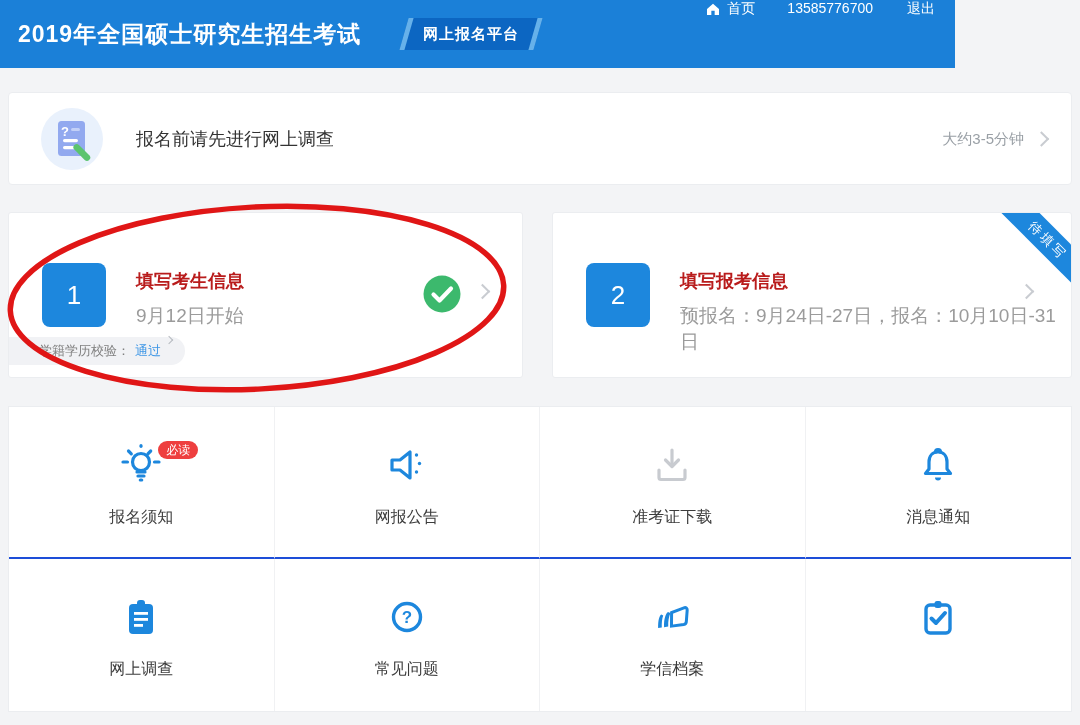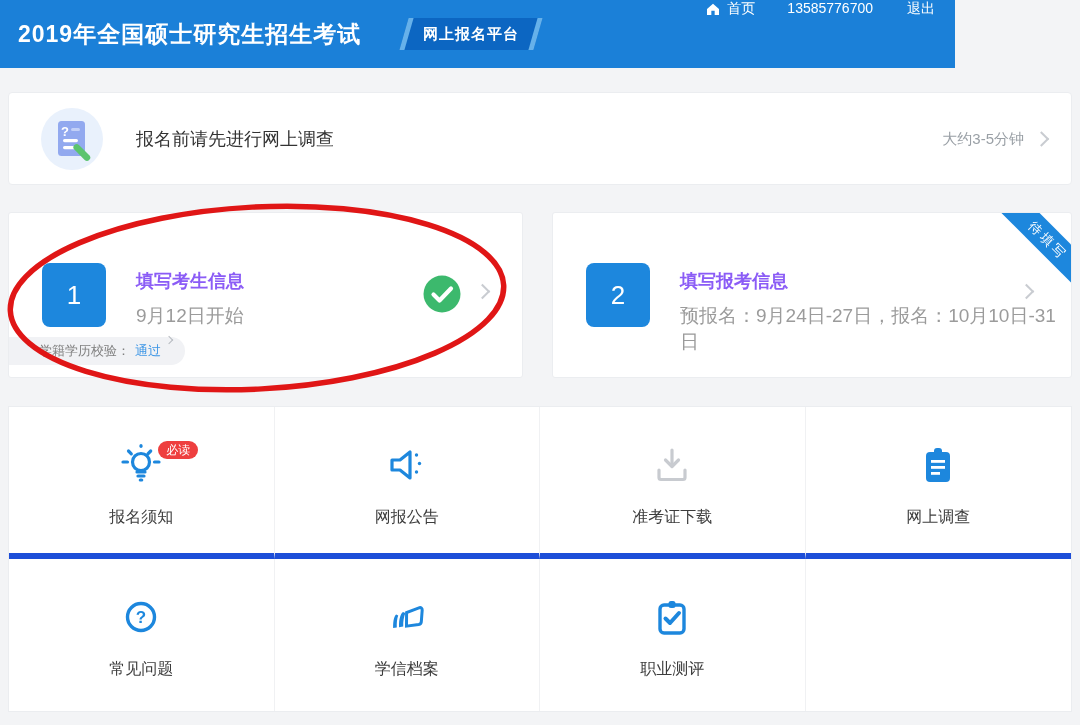--- a/index.html
+++ b/index.html
@@ -21,36 +21,36 @@
   .survey-card { position:absolute; left:8px; top:92px; width:1064px; height:93px; background:#fff; border:1px solid #ebedf0; border-radius:4px; }
   .survey-icon { position:absolute; left:32px; top:15px; }
   .survey-title { position:absolute; left:127px; top:50%; transform:translateY(-50%); font-size:18px; font-weight:normal; color:#333; }
   .survey-eta { position:absolute; right:24px; top:50%; transform:translateY(-50%); display:flex; align-items:center; gap:12px; font-size:15px; color:#9aa0a6; }
 
   
   .step-card { position:absolute; top:212px; height:166px; background:#fff; border:1px solid #ebedf0; border-radius:3px; }
   .step-card.one { left:8px; width:515px; }
   .step-card.two { left:552px; width:520px; overflow:hidden; }
   .step-num { position:absolute; left:33px; top:50px; width:64px; height:64px; background:#1d87dd; border-radius:8px; color:#fff; font-size:26px; text-align:center; line-height:64px; }
-  .step-title { position:absolute; left:127px; top:56px; font-size:18px; font-weight:bold; color:#8b5cf6; }
+  .step-title { position:absolute; left:127px; top:56px; font-size:18px; font-weight:bold; color:#b91c1c; }
   .step-sub { position:absolute; left:127px; top:90px; font-size:19px; color:#9b9b9b; }
   .step-check { position:absolute; left:414px; top:62px; }
   .step-chev { position:absolute; left:468px; top:73px; }
   .status-pill { position:absolute; left:0; top:124px; height:28px; line-height:28px; background:#f1f2f5; border-radius:0 14px 14px 0; padding:0 13px 0 30px; font-size:13px; color:#808080; display:flex; align-items:flex-start; gap:5px; cursor:pointer; }
   .status-value { color:#3f97e6; }
   .ribbon-wrap { position:absolute; top:0; right:0; width:110px; height:110px; overflow:hidden; pointer-events:none; }
   .ribbon { position:absolute; top:14px; right:-52px; width:150px; line-height:27px; transform:rotate(45deg); background:#1d87dd; color:#fff; font-size:13px; text-align:center; letter-spacing:3px; pointer-events:auto; }
 
   
   .chev { display:inline-block; width:11px; height:11px; border-top:2px solid #c9ccd1; border-right:2px solid #c9ccd1; transform:rotate(45deg); }
   .chev.small { width:6px; height:6px; border-width:1.5px; border-color:#b6bac0; }
 
   
   .grid { position:absolute; left:8px; top:406px; width:1064px; background:#fff; border:1px solid #ebedf0; display:grid; grid-template-columns:repeat(4,1fr); grid-template-rows:152px 152px; }
-  .cell { position:relative; border-right:1px solid #f0f1f3; border-bottom:6px solid #1d4ed8; text-align:center; cursor:pointer; }
+  .cell { position:relative; border-right:1px solid #f0f1f3; border-bottom:2px solid #1d4ed8; text-align:center; cursor:pointer; }
   .cell:nth-child(4n) { border-right:none; }
   .cell:nth-child(n+5) { border-bottom:none; }
   .cell-icon { margin-top:34px; }
   .cell-label { margin-top:14px; font-size:16px; color:#3c3c3c; }
   .cell-badge { position:absolute; left:50%; margin-left:17px; top:34px; background:#ee3f3f; color:#fff; font-size:12px; line-height:18px; padding:0 8px; border-radius:9px; }
 
   
   .annotation { position:absolute; left:0; top:198px; pointer-events:none; z-index:10; }
 </style>
 </head>
@@ -154,20 +154,28 @@
 
     <div class="cell">
       <svg class="cell-icon" width="48" height="48" viewBox="0 0 48 48" fill="none" stroke="#c8cbd0" stroke-width="3.2" stroke-linecap="round" stroke-linejoin="round">
         <path d="M11 29 v7.5 a2 2 0 0 0 2 2 h22 a2 2 0 0 0 2 -2 v-7.5"></path>
         <path d="M24 9 v16"></path>
         <path d="M17.5 19 l6.5 6.5 l6.5 -6.5"></path>
       </svg>
       <div class="cell-label">准考证下载</div>
     </div>
 
+    <div class="cell">
+      <svg class="cell-icon" width="48" height="48" viewBox="0 0 48 48" fill="none" stroke="#1d87dd" stroke-width="3.2" stroke-linecap="round" stroke-linejoin="round">
+        <path d="M33 28 v-7 c0 -6 -3.5 -10 -9 -10 s-9 4 -9 10 v7 l-3.5 4.5 h25 z"></path>
+        <path d="M21.5 11 a2.5 2.5 0 0 1 5 0"></path>
+        <path d="M21 36.5 a3 3 0 0 0 6 0 z" fill="#1d87dd" stroke="none"></path>
+      </svg>
+      <div class="cell-label">消息通知</div>
+    </div>
 
     <div class="cell">
       <svg class="cell-icon" width="48" height="48" viewBox="0 0 48 48">
         <rect x="20" y="7" width="8" height="8" rx="3" fill="#1d87dd"></rect>
         <rect x="12" y="11" width="24" height="30" rx="4" fill="#1d87dd"></rect>
         <rect x="17" y="19" width="14" height="2.8" fill="#ffffff"></rect>
         <rect x="17" y="25" width="14" height="2.8" fill="#ffffff"></rect>
         <rect x="17" y="31" width="9" height="2.8" fill="#ffffff"></rect>
       </svg>
       <div class="cell-label">网上调查</div>
@@ -191,21 +199,20 @@
       </svg>
       <div class="cell-label">学信档案</div>
     </div>
 
     <div class="cell">
       <svg class="cell-icon" width="48" height="48" viewBox="0 0 48 48" fill="none" stroke="#1d87dd" stroke-width="3.4" stroke-linecap="round" stroke-linejoin="round">
         <rect x="20.5" y="8" width="7" height="7" rx="2.5" fill="#1d87dd" stroke="none"></rect>
         <rect x="12" y="12" width="24" height="28" rx="4"></rect>
         <path d="M17.5 25.5 l4.5 4.5 l9 -10" stroke-width="4"></path>
       </svg>
-      <div class="cell-label">职业测评</div>
     </div>
 
   </div>
 
   <svg class="annotation" width="530" height="210" viewBox="0 0 530 210">
     <ellipse cx="257" cy="100" rx="247" ry="91" fill="none" stroke="#e01616" stroke-width="5.5" stroke-linecap="round" transform="rotate(-3 257 100)"></ellipse>
   </svg>
 
 </div>
 

